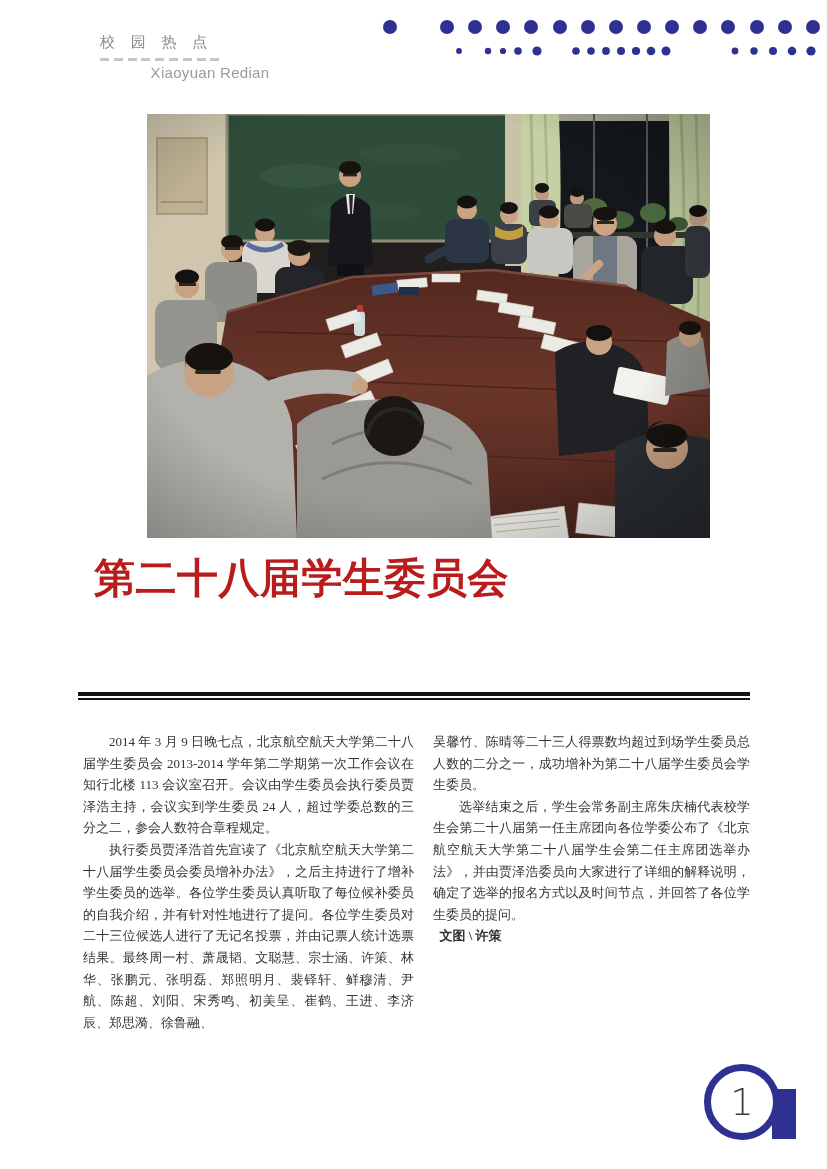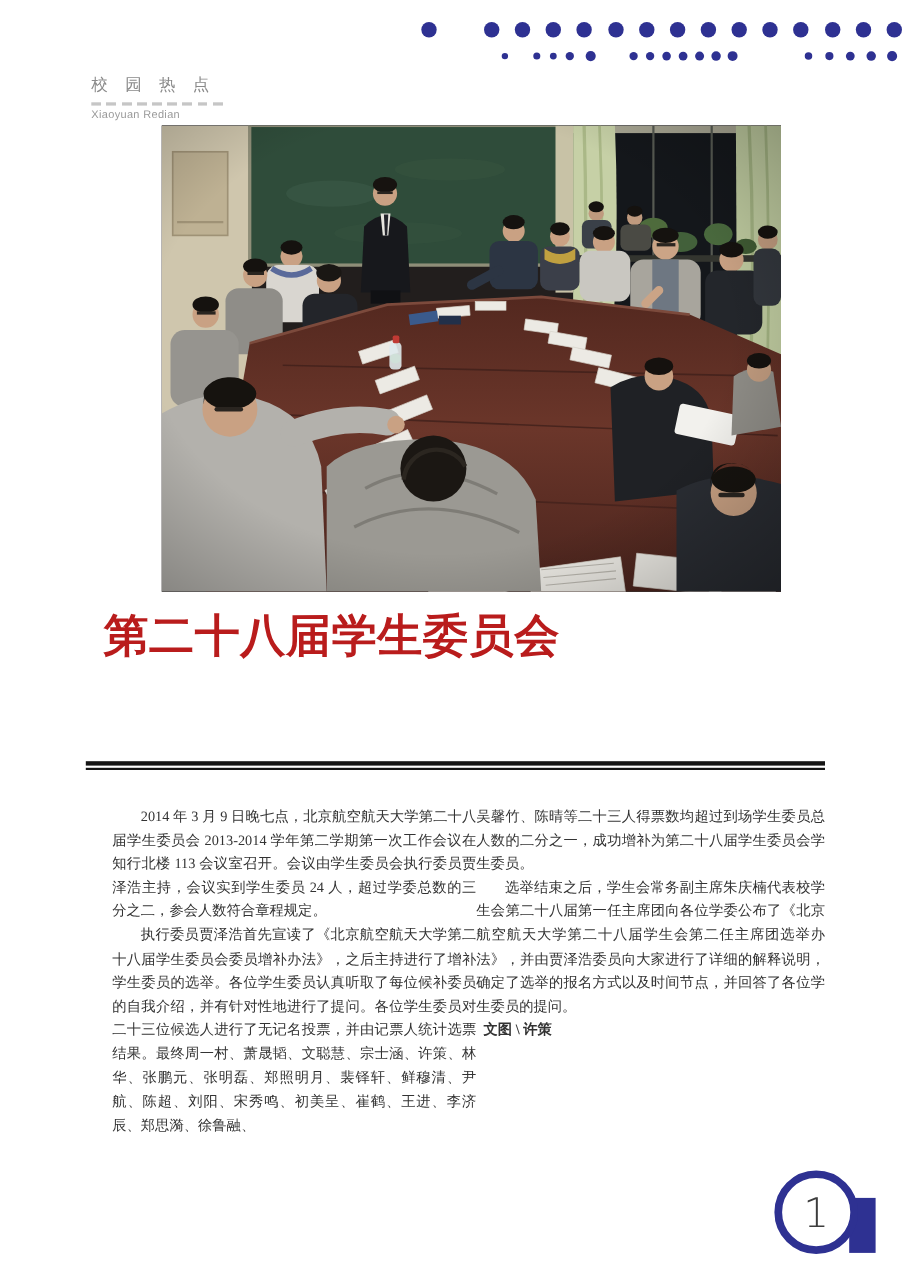--- a/index.html
+++ b/index.html
@@ -12,33 +12,33 @@
   html,body{background:#ffffff;}
   .page{
     position:relative;
     width:827px;height:1169px;
     background:#ffffff;
     overflow:hidden;
     font-family:"Liberation Serif","DejaVu Serif",serif;
   }
 
   
-  .section-header{position:absolute;left:83px;top:33px;width:220px;margin-top:35px;}
+  .section-header{position:absolute;left:100px;top:33px;width:220px;}
   .section-title{
     font-family:"Liberation Serif","DejaVu Serif",serif;
     font-size:15px;color:#8a8a8a;letter-spacing:6px;font-weight:400;
   }
   .section-dashes{
     margin-top:6px;width:124px;height:3px;
     background:repeating-linear-gradient(90deg,#c6c6c6 0 9px,transparent 9px 13.8px);
   }
   .section-subtitle{
     margin-top:3px;
     font-family:"Liberation Sans","DejaVu Sans",sans-serif;
-    font-size:10px;color:#9a9a9a;letter-spacing:0.3px;
+    font-size:15px;color:#9a9a9a;letter-spacing:0.3px;text-align:center;
   }
 
   
   .dots{position:absolute;left:0;top:0;width:827px;height:70px;}
   .dot{fill:var(--accent);}
 
   
   .photo{
     position:absolute;left:147px;top:114px;width:563px;height:424px;
     overflow:hidden;background:#201d1c;
@@ -54,21 +54,21 @@
   }
 
   
   .rule{position:absolute;left:78px;top:692px;width:672px;}
   .rule .thick{height:4px;background:#151515;}
   .rule .thin{height:2px;background:#151515;margin-top:2px;}
 
   
   .article-body{
     position:absolute;left:83px;top:731px;width:667px;
-    display:flex;justify-content:flex-end;
+    display:flex;justify-content:space-between;
     color:var(--body-ink);
   }
   .col{font-size:13px;line-height:21.6px;text-align:justify;}
   .col-left{width:331px;}
   .col-right{width:317px;}
   .col p.indent{text-indent:2em;}
   .col p.byline{text-indent:0.5em;font-weight:bold;}
 
   
   .pagenum-rect{

